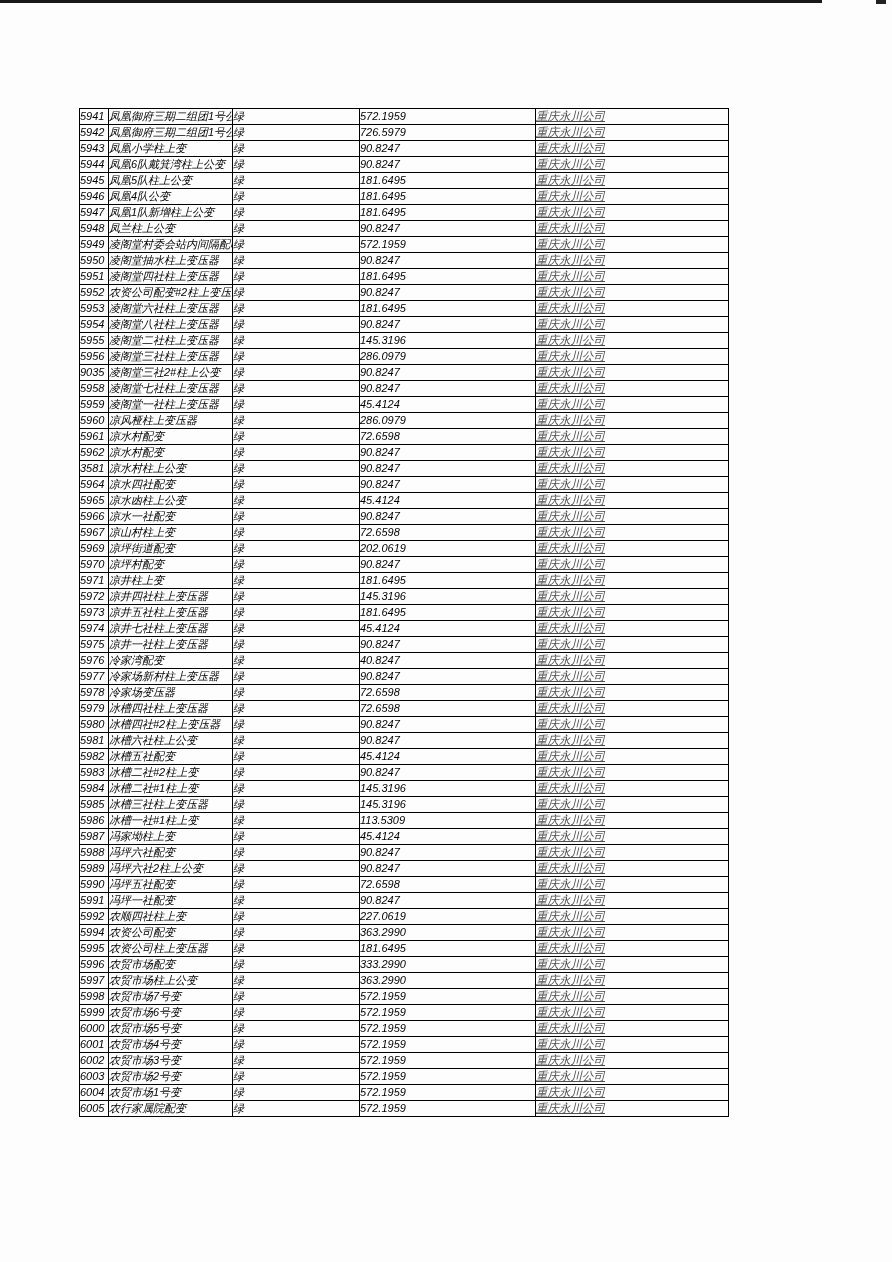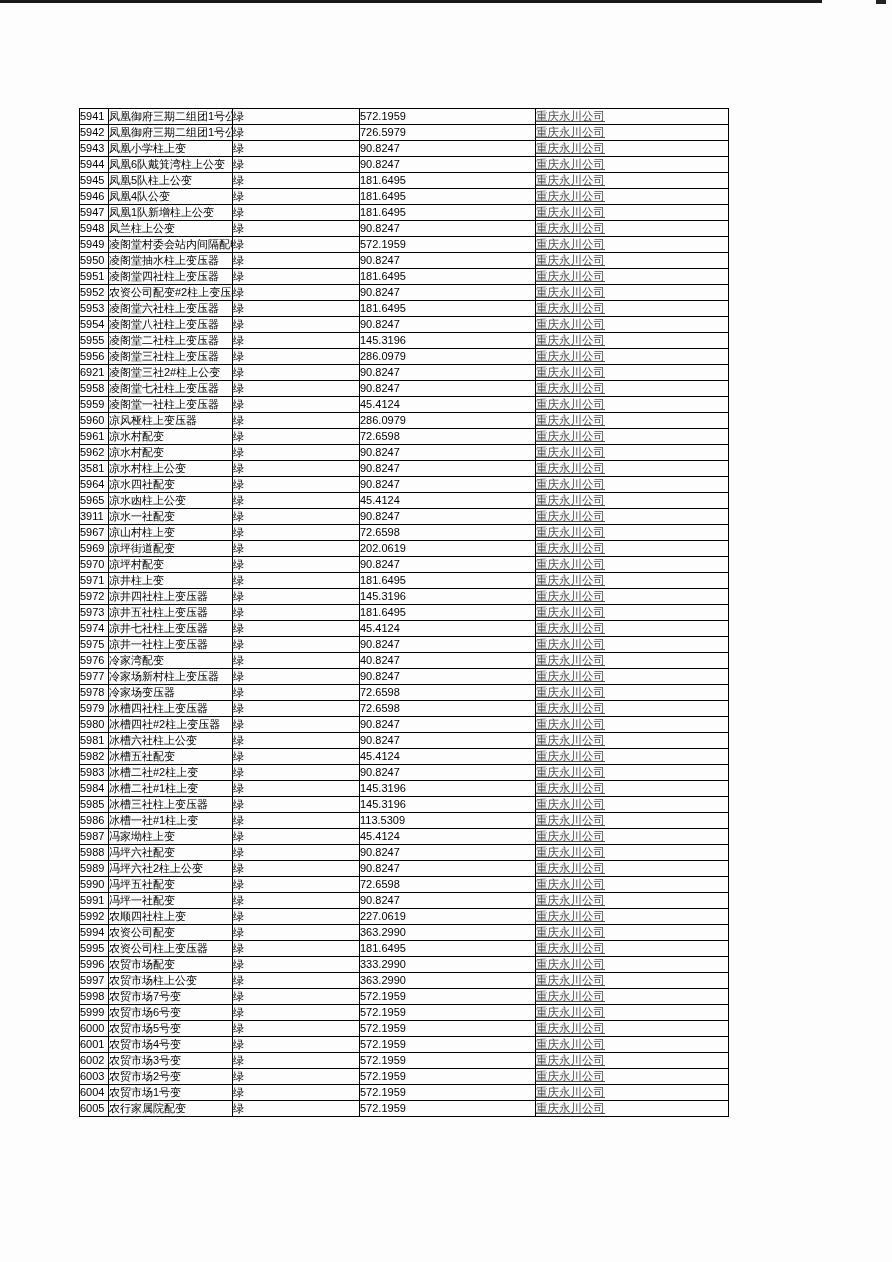--- a/index.html
+++ b/index.html
@@ -18,20 +18,21 @@
     position:absolute;left:876px;top:0;height:4px;width:10px;
     background:#222;
   }
   .sheet{
     position:absolute;left:79px;top:108px;
   }
   table.grid{
     border-collapse:collapse;
     table-layout:fixed;
     width:649px;
+    font-style:italic;
   }
   table.grid td{
     border:1px solid #000;
     height:16px;
     padding:0;
     font-size:11px;
     line-height:15px;
     color:#000;
     white-space:nowrap;
     overflow:hidden;
@@ -173,21 +174,21 @@
           <td class="c-company"><span class="company-link">重庆永川公司</span></td>
         </tr>
         <tr>
           <td class="c-id">5956</td>
           <td class="c-name">凌阁堂三社柱上变压器</td>
           <td class="c-status">绿</td>
           <td class="c-value">286.0979</td>
           <td class="c-company"><span class="company-link">重庆永川公司</span></td>
         </tr>
         <tr>
-          <td class="c-id">6921</td>
+          <td class="c-id">9035</td>
           <td class="c-name">凌阁堂三社2#柱上公变</td>
           <td class="c-status">绿</td>
           <td class="c-value">90.8247</td>
           <td class="c-company"><span class="company-link">重庆永川公司</span></td>
         </tr>
         <tr>
           <td class="c-id">5958</td>
           <td class="c-name">凌阁堂七社柱上变压器</td>
           <td class="c-status">绿</td>
           <td class="c-value">90.8247</td>
@@ -236,21 +237,21 @@
           <td class="c-company"><span class="company-link">重庆永川公司</span></td>
         </tr>
         <tr>
           <td class="c-id">5965</td>
           <td class="c-name">凉水凼柱上公变</td>
           <td class="c-status">绿</td>
           <td class="c-value">45.4124</td>
           <td class="c-company"><span class="company-link">重庆永川公司</span></td>
         </tr>
         <tr>
-          <td class="c-id">3911</td>
+          <td class="c-id">5966</td>
           <td class="c-name">凉水一社配变</td>
           <td class="c-status">绿</td>
           <td class="c-value">90.8247</td>
           <td class="c-company"><span class="company-link">重庆永川公司</span></td>
         </tr>
         <tr>
           <td class="c-id">5967</td>
           <td class="c-name">凉山村柱上变</td>
           <td class="c-status">绿</td>
           <td class="c-value">72.6598</td>

